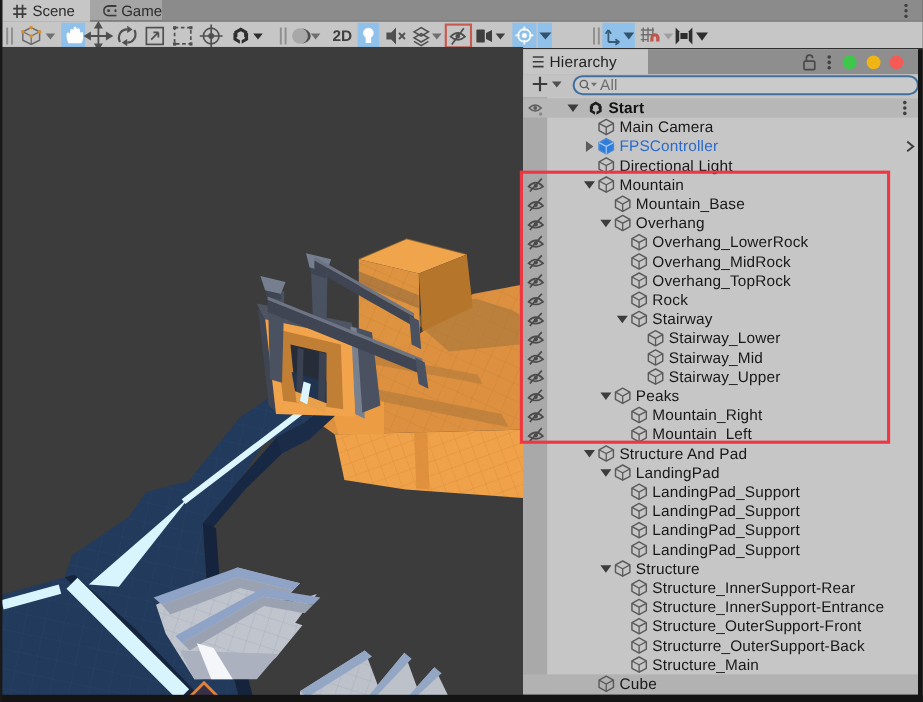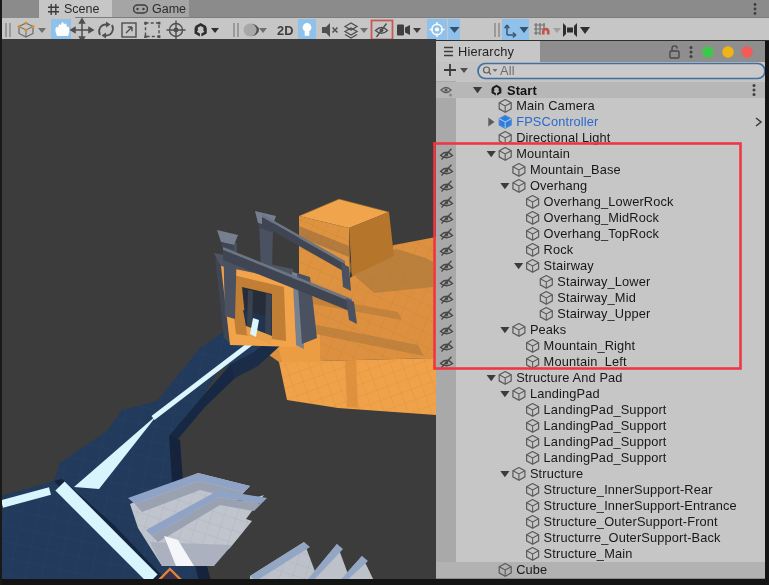--- a/index.html
+++ b/index.html
@@ -1,20 +1,20 @@
 <!DOCTYPE html>
 <html><head><meta charset="utf-8">
 <style>
 * { margin:0; padding:0; box-sizing:border-box; }
 html,body { width:769px; height:585px; overflow:hidden; background:#000; font-family:"Liberation Sans",sans-serif; }
 #win { position:relative; width:769px; height:585px; background:#8b8b8b; }
 #tabbar { position:absolute; left:0; top:0; width:769px; height:18px; background:#8b8b8b; }
-.tab { position:absolute; top:0; height:18px; font-size:12.5px; color:#2b2b2b; display:flex; align-items:center;margin-left:37px; }
+.tab { position:absolute; top:0; height:18px; font-size:12.5px; color:#2b2b2b; display:flex; align-items:center; }
 #tab-scene { left:2px; width:73px; background:#c6c6c6; padding-left:8px; }
-#tab-game { left:75px; width:77px; background:#a5a5a5; padding-left:21px; border-bottom:1px solid #6f6f6f;}
+#tab-game { left:75px; width:60px; background:#a5a5a5; padding-left:11px; border-bottom:1px solid #6f6f6f;}
 #toolbar { position:absolute; left:2px; top:18px; width:767px; height:22px; background:#c6c6c6; }
 #tbline { position:absolute; left:0; top:40px; width:769px; height:1px; background:#2f2f2f; }
 #scene { position:absolute; left:0px; top:39px; width:436px; height:541px; }
 #rightedge { position:absolute; right:0; top:41px; width:4px; height:544px; background:#141414; }
 #bottombar { position:absolute; left:0; bottom:0; width:769px; height:6px; background:#141414; }
 #leftedge { position:absolute; left:0; top:0; width:2px; height:585px; background:#191919; }
 svg text { font-family:"Liberation Sans",sans-serif; font-size:12.8px; letter-spacing:0.15px; }
 </style></head>
 <body>
 <div id="win">

